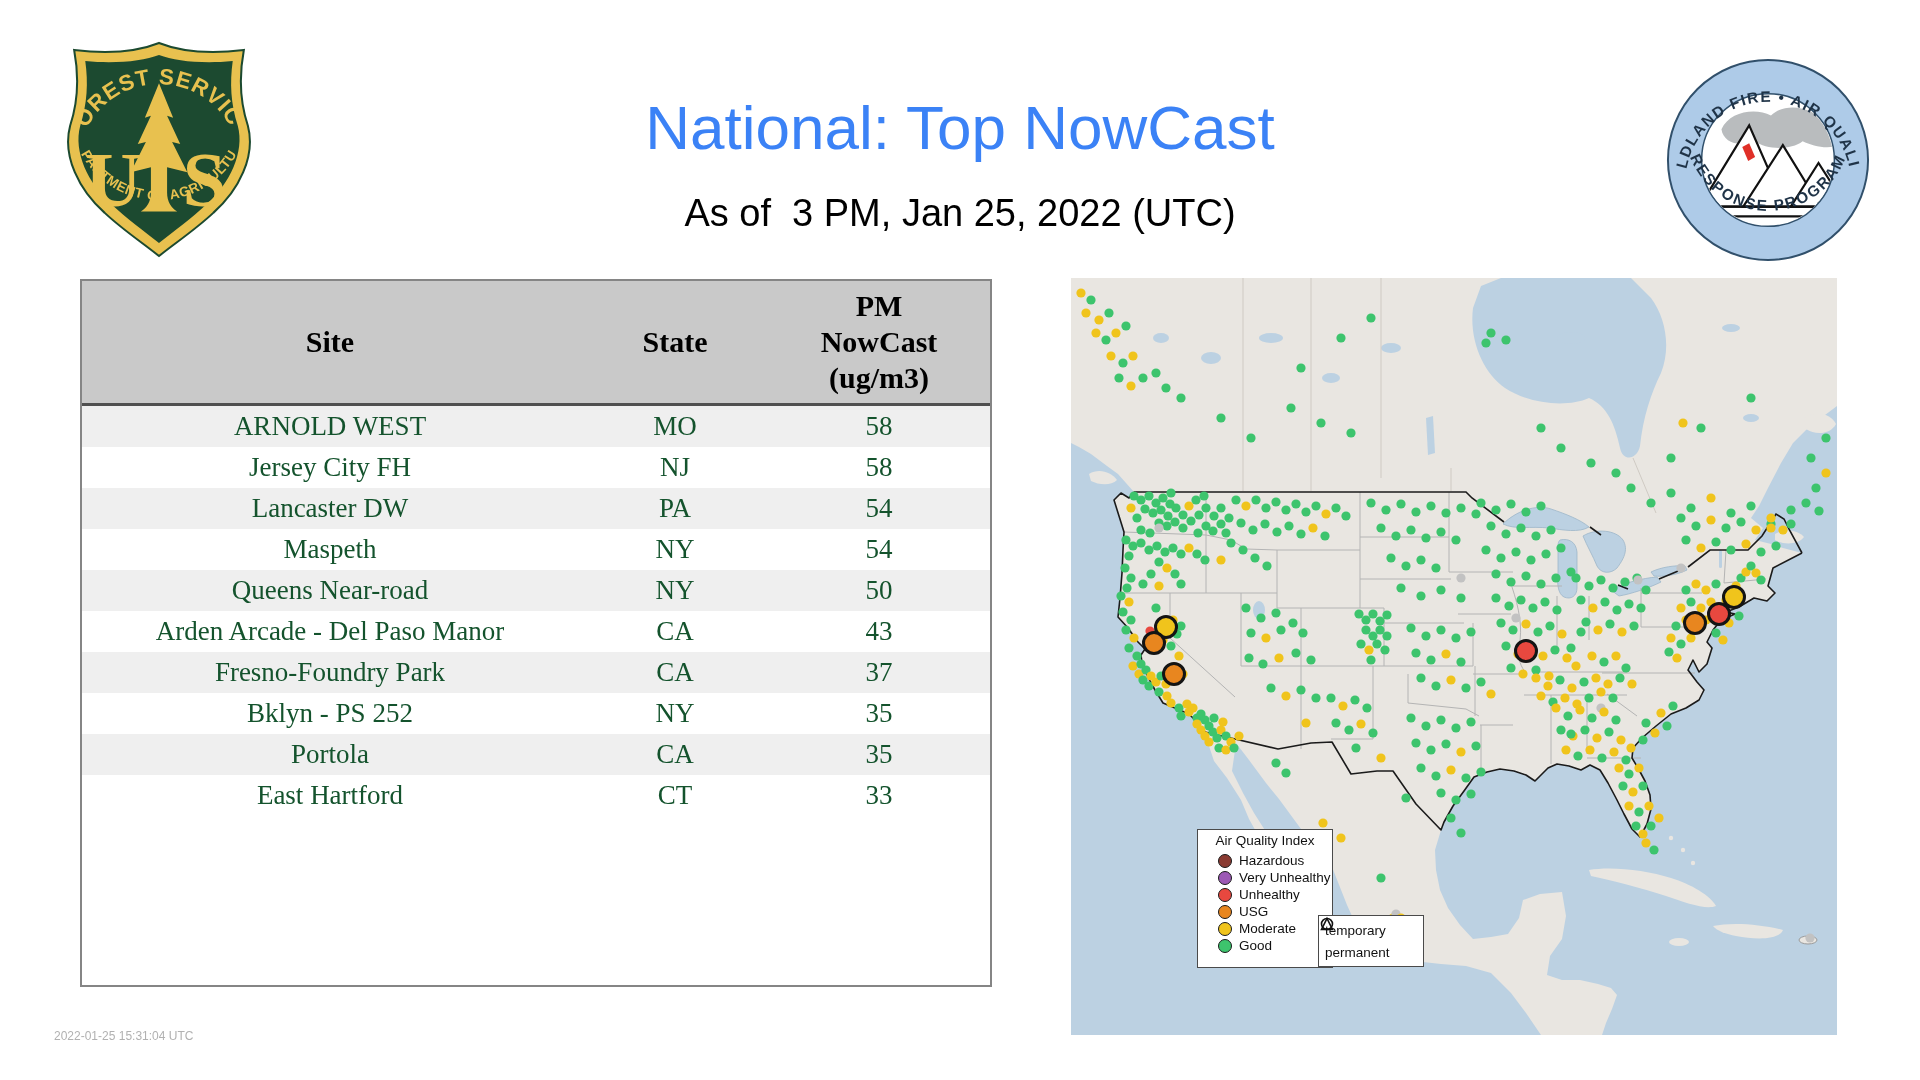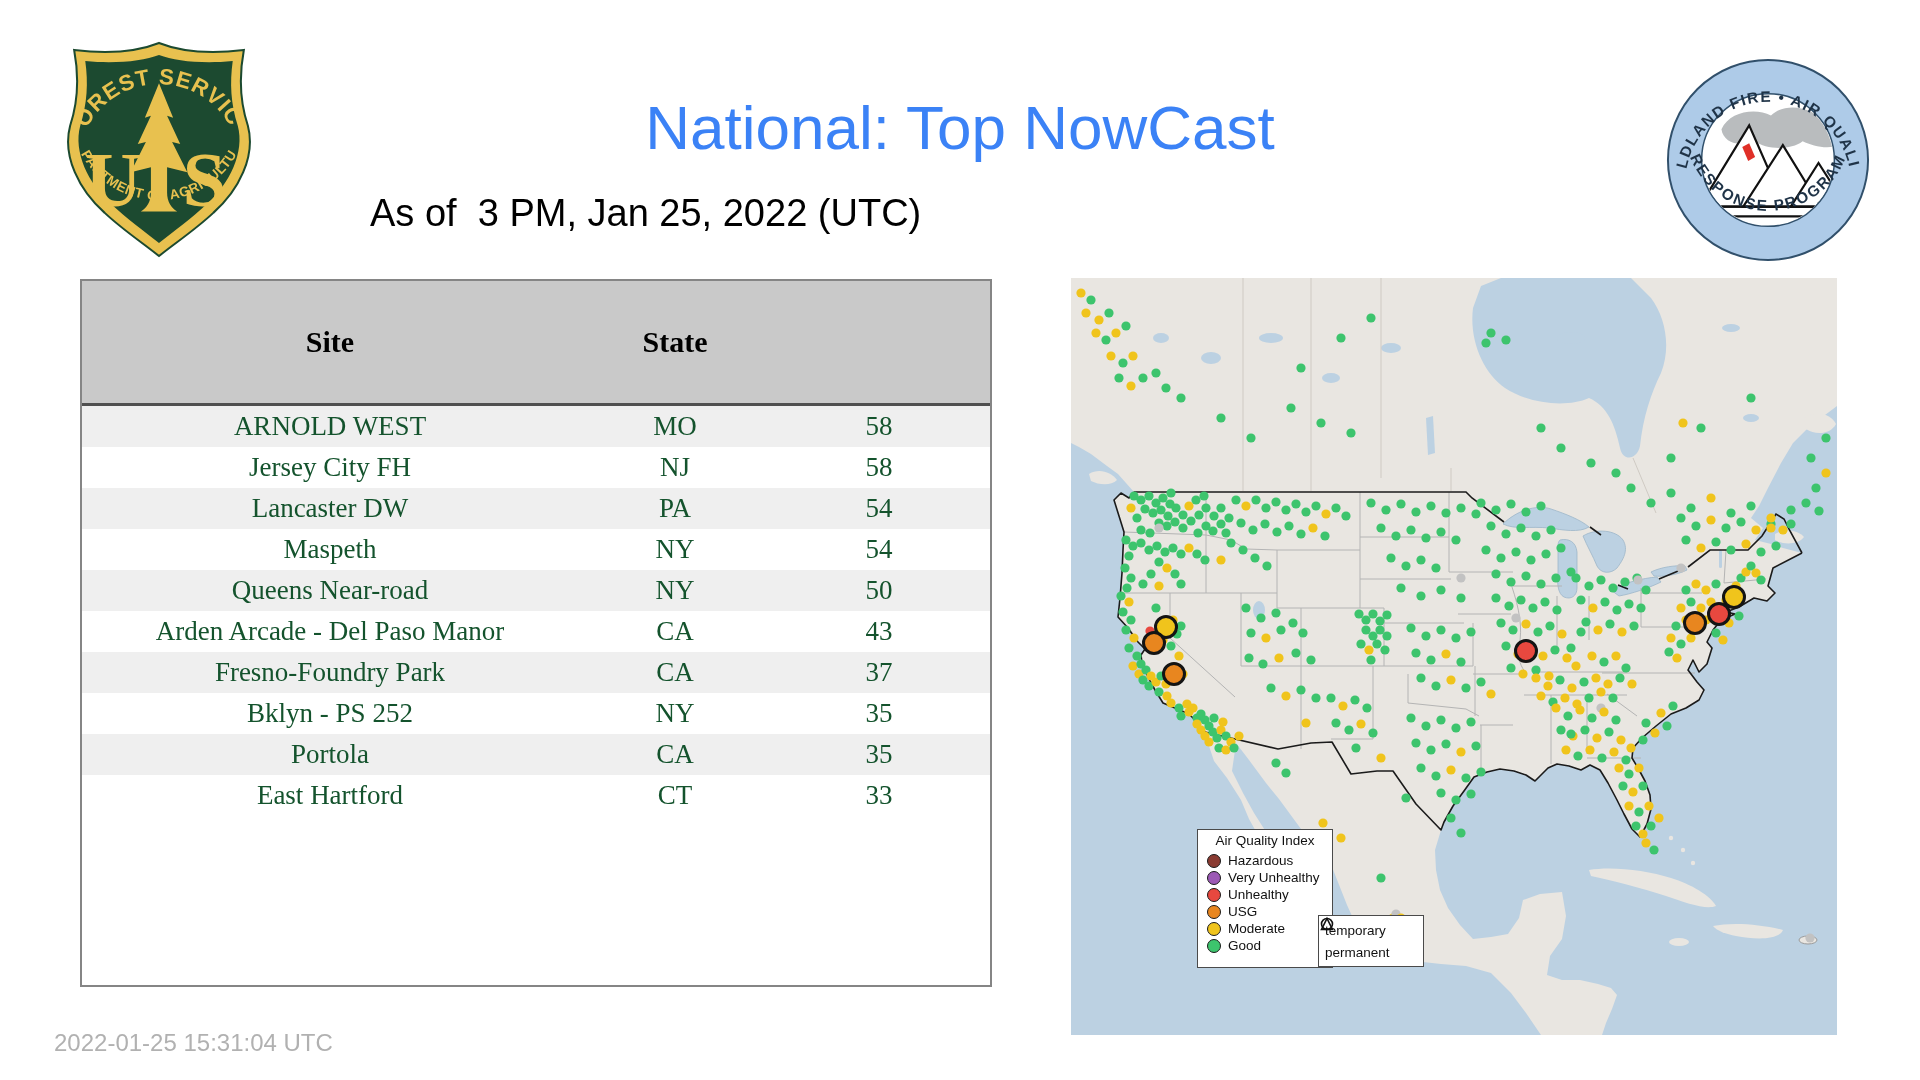--- a/index.html
+++ b/index.html
@@ -8,21 +8,21 @@
     background:#ffffff;font-family:"Liberation Sans",sans-serif;
   }
   .abs{position:absolute;}
 
   
   #page-title{
     left:370px;top:92px;width:1180px;text-align:center;
     font-size:62px;color:#3b82f6;letter-spacing:0px;
   }
   #page-subtitle{
-    left:370px;top:192px;width:1180px;
+    left:370px;top:192px;width:1180px;text-align:center;
     font-size:38px;color:#000;
   }
 
   
   #usfs-logo{left:58px;top:38px;width:202px;height:224px;}
   #wf-logo{left:1664px;top:56px;width:208px;height:208px;}
 
   
   #site-table{
     left:80px;top:279px;width:912px;height:708px;
@@ -44,31 +44,31 @@
   
   #map{left:1071px;top:278px;width:766px;height:757px;}
   #map svg{position:absolute;left:0;top:0;}
 
   .map-legend{
     position:absolute;background:#ffffff;border:1px solid #4a4a4a;
     box-sizing:border-box;font-size:13.5px;color:#111;
   }
   #aqi-legend{left:87px;top:551px;width:136px;height:139px;padding:3px 0 0 0;margin-left:39px;}
   #aqi-legend .lg-title{text-align:center;font-size:13.5px;margin-bottom:4px;}
-  .lg-item{display:flex;align-items:center;height:17px;padding-left:9px;}
+  .lg-item{display:flex;align-items:center;height:17px;padding-left:20px;}
   .lg-swatch{
     width:12px;height:12px;border-radius:50%;
     border:1.5px solid #1a1a1a;margin-right:7px;flex:0 0 auto;
   }
   #marker-legend{left:247px;top:637px;width:106px;height:52px;padding:3px 0 0 6px;}
   .mk-item{display:flex;align-items:center;height:22px;}
   .mk-icon{margin-right:5px;flex:0 0 auto;}
 
   
-  #timestamp{left:54px;top:1029px;font-size:24px;color:#b1b1b1;}
+  #timestamp{left:54px;top:1029px;font-size:12px;color:#b1b1b1;}
 </style>
 </head>
 <body>
 
 <div class="abs" id="page-title">National: Top NowCast</div>
 <div class="abs" id="page-subtitle">As of&nbsp; 3 PM, Jan 25, 2022 (UTC)</div>
 
 <div class="abs" id="usfs-logo">
   <svg width="202" height="224" viewBox="0 0 200 220">
     <path d="M100,4 C80,12 50,15 16,11 C21,38 20,62 12,86 C4,116 21,150 46,172 C64,189 84,202 100,215
@@ -115,20 +115,25 @@
     <text font-family="Liberation Sans, sans-serif" font-size="15.5" font-weight="bold" fill="#1f3347" letter-spacing="2">
       <textPath href="#wf-arc-bottom" startOffset="50%" text-anchor="middle">RESPONSE PROGRAM</textPath>
     </text>
   </svg>
 </div>
 
 <div class="abs" id="site-table">
   <div class="t-header">
     <div class="t-col col-site">Site</div>
     <div class="t-col col-state">State</div>
+    <div class="t-col col-pm" id="pm-header">
+        <div>PM</div>
+        <div>NowCast</div>
+        <div>(ug/m3)</div>
+      </div>
   </div>
   <div id="table-body">
       <div class="t-row alt">
         <div class="t-col col-site">ARNOLD WEST</div>
         <div class="t-col col-state">MO</div>
         <div class="t-col col-pm">58</div>
       </div>
       <div class="t-row">
         <div class="t-col col-site">Jersey City FH</div>
         <div class="t-col col-state">NJ</div>

